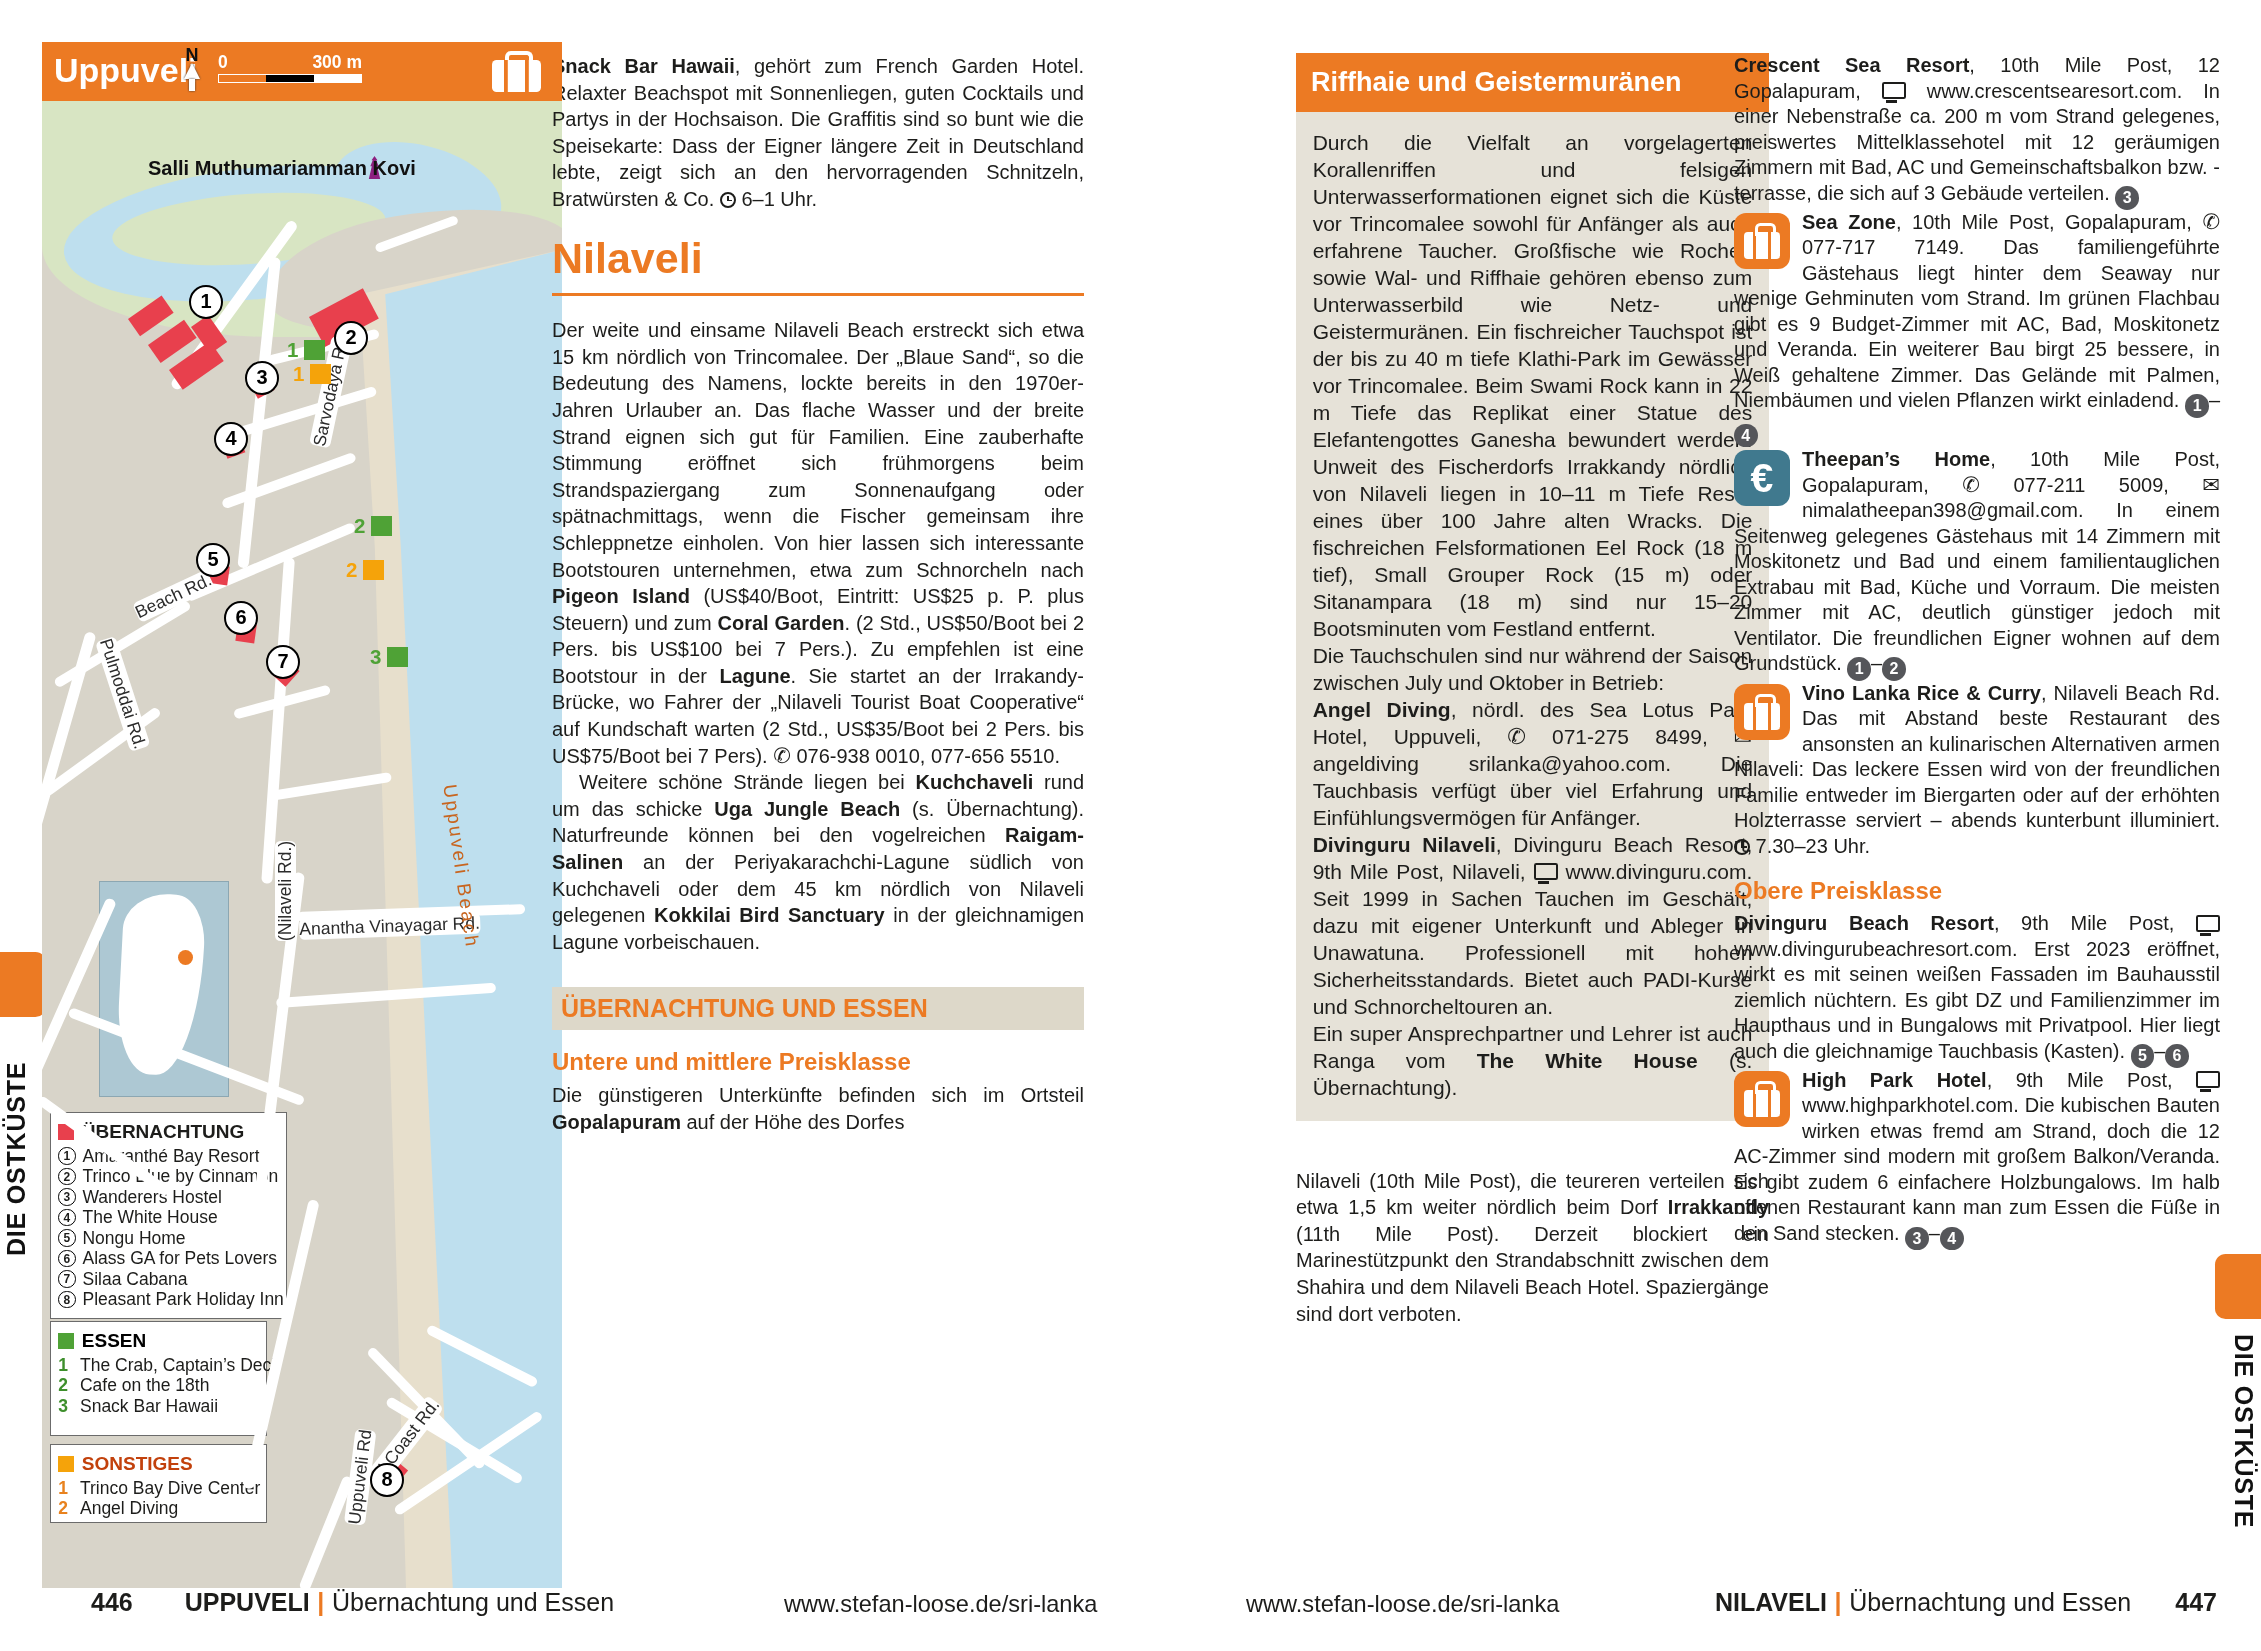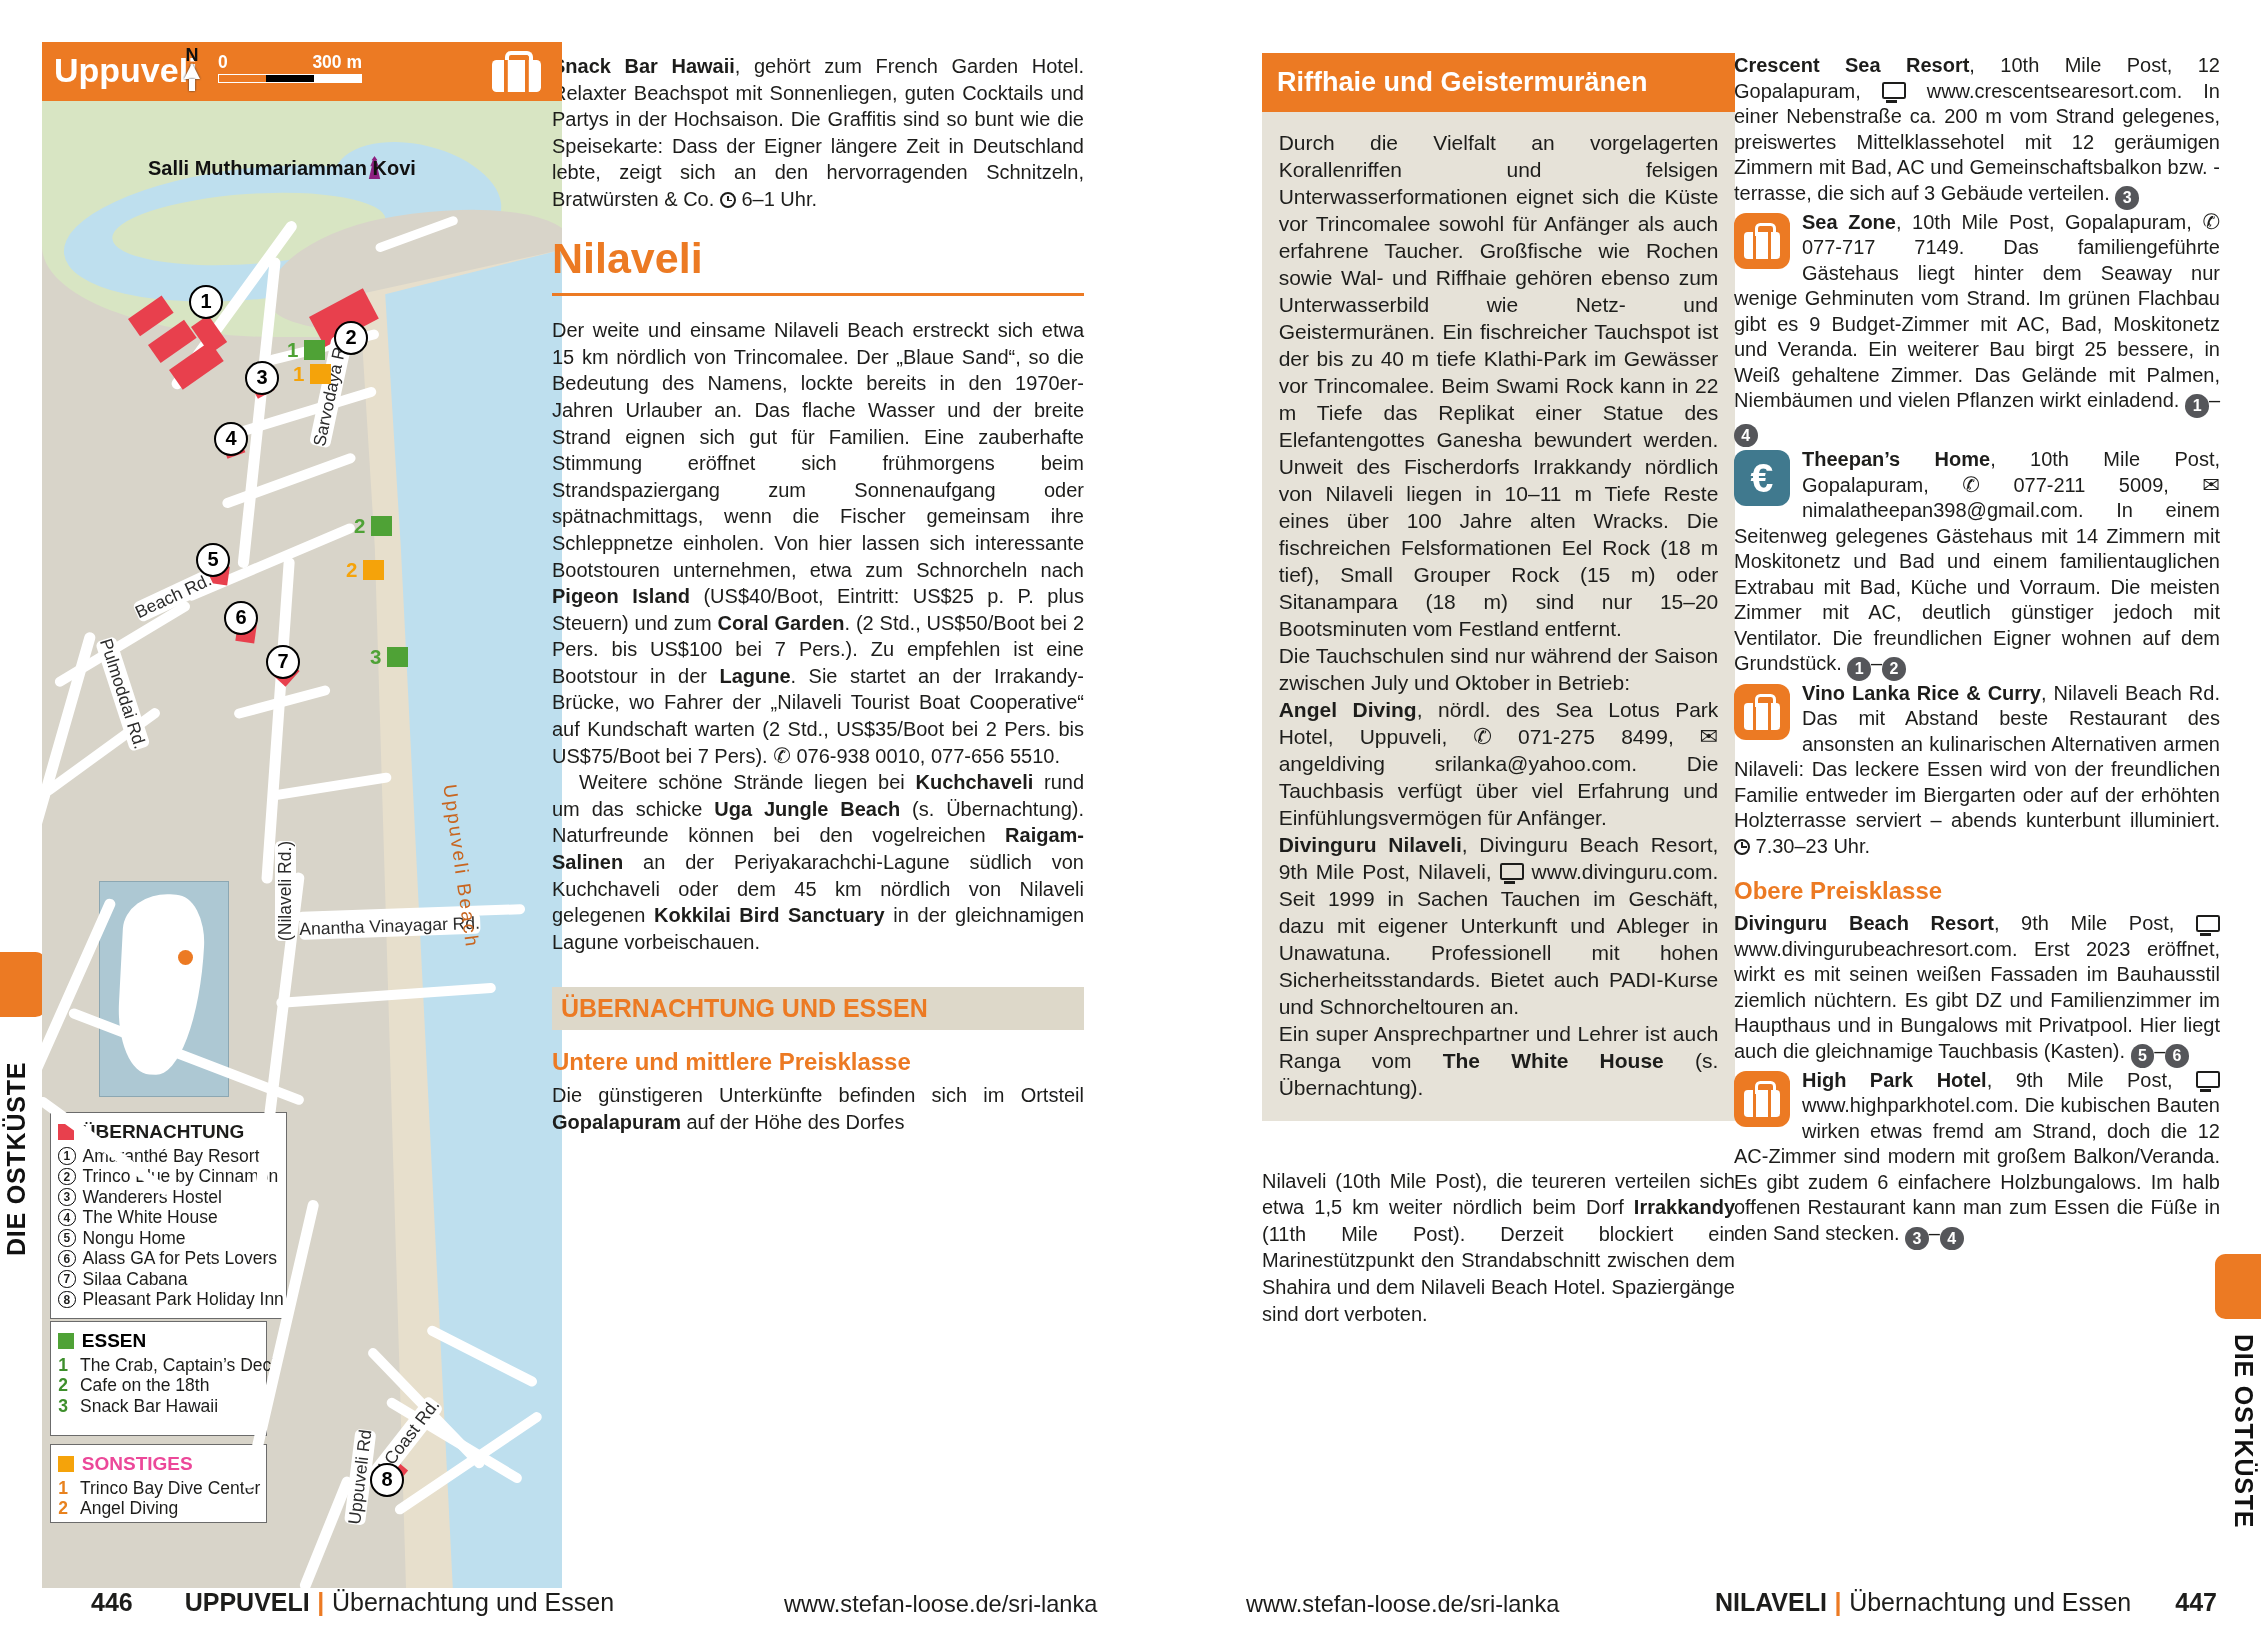--- a/index.html
+++ b/index.html
@@ -67,21 +67,21 @@
   .lg2{left:7.6px;top:1343px;width:217px;height:79px;}
   .legend .hdr{display:flex;align-items:center;gap:7.6px;font-weight:bold;font-size:19px;margin-bottom:3px;}
   .legend .hdr .sq{width:16px;height:16px;flex:0 0 16px;}
   .legend .row{display:flex;align-items:center;gap:6.8px;font-size:17.5px;line-height:20.5px;white-space:nowrap;}
   .legend .cnum-o{flex:0 0 17.5px;width:17.5px;height:17.5px;border:1.5px solid #000;border-radius:50%;background:#fff;
       font-size:12px;font-weight:bold;line-height:16.7px;text-align:center;box-sizing:border-box;}
   .legend .nnum{flex:0 0 15px;font-weight:bold;font-size:17.5px;}
   
   .col{position:absolute;top:53px;}
   #col2{left:552px;width:532px;}
-  #col3{left:1262px;width:473px;}
+  #col3{left:1296px;width:473px;}
   #col4{left:1734px;width:486px;}
   .body-p{font-size:20px;line-height:26.6px;text-align:justify;margin:0;hyphens:auto;}
   .indent{text-indent:27px;}
   
   .badge{margin-top:82px;display:inline-flex;align-items:center;gap:16.7px;background:#ec7a23;border-radius:12px;
       padding:10.6px 27px 10.6px 12px;}
   .badge .numbox{width:47px;height:47px;border:3px solid #fff;border-radius:9px;color:#fff;font-size:27px;
       font-weight:bold;line-height:46px;text-align:center;box-sizing:border-box;}
   .badge .lbl{color:#fff;font-size:30px;font-weight:bold;letter-spacing:0.8px;}
   .h1{margin-top:21px;font-size:43px;font-weight:bold;color:#ec7a23;}
@@ -204,21 +204,21 @@
             <span>Cafe on the 18th</span>
           </div>
           <div class="row">
             <span class="nnum" style="color: rgb(62, 143, 44);">3</span>
             <span>Snack Bar Hawaii</span>
           </div>
         </div>
       <div class="legend lg2">
           <div class="hdr">
             <span class="sq" style="background: rgb(245, 163, 10);"></span>
-            <span style="color: #ec4899; text-align: right;">SONSTIGES</span>
+            <span style="color: #c2410c; text-align: right;">SONSTIGES</span>
           </div>
           <div class="row">
             <span class="nnum" style="color: rgb(232, 130, 30);">1</span>
             <span>Trinco Bay Dive Center</span>
           </div>
           <div class="row">
             <span class="nnum" style="color: rgb(232, 130, 30);">2</span>
             <span>Angel Diving</span>
           </div>
         </div>

